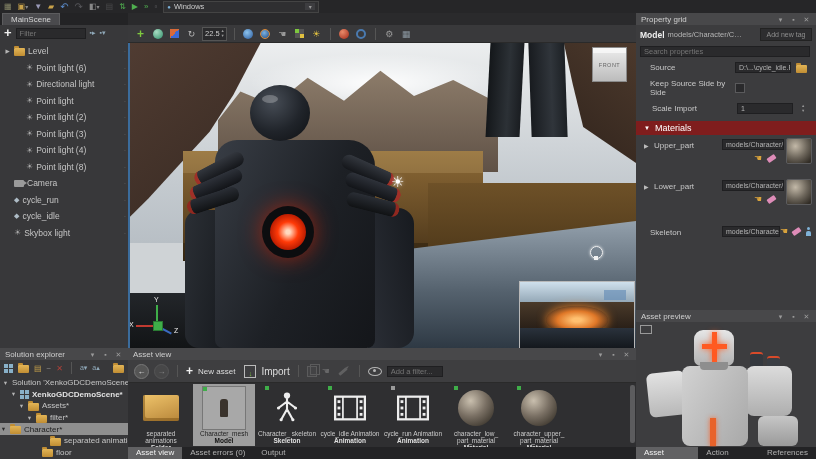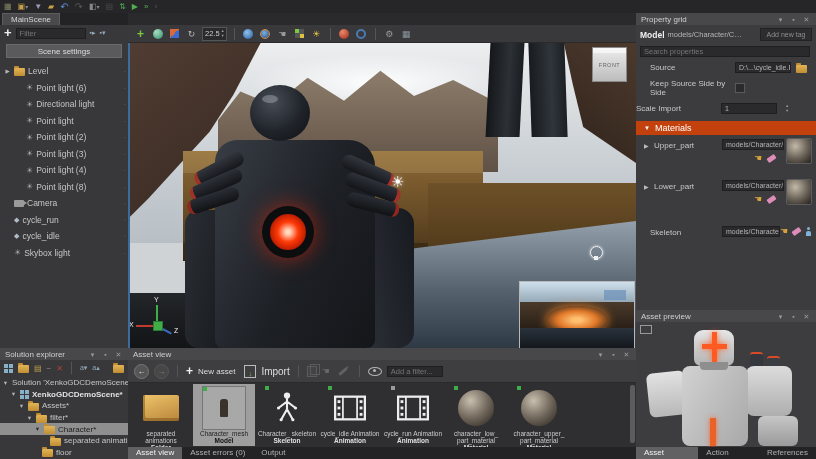--- a/index.html
+++ b/index.html
@@ -103,34 +103,38 @@
     <span class="tbi" style="color:#9a9ab8;">▼</span>
     <span class="tbi" style="color:#c8a24a;">▰</span>
     <span class="tbi" style="color:#5a8ac8;font-size:10px;">↶</span>
     <span class="tbi" style="color:#56565a;font-size:10px;">↷</span>
     <span class="tbi" style="color:#888;">◧<span style="color:#888;font-size:6px;">▾</span></span>
     <span class="tbi" style="color:#4c4c4e;">▤</span>
     <span class="tbi" style="color:#4fae4f;">⇅</span>
     <span class="tbi" style="color:#4fae4f;">▶</span>
     <span class="tbi" style="color:#4fae4f;">»</span>
     <span class="tbi" style="color:#6a6a6c;">▫</span>
+    <div class="combo">
+      <span style="color:#7ab0d8;font-size:6px;">●</span>
+      <span>Windows</span>
+      <span class="arrow">▾</span>
+    </div>
   </div>
 
   <div class="abs" style="left:0;top:13px;width:128px;height:12px;background:#232325;">
     <span class="tab" style="margin-left:2px;">MainScene</span>
   </div>
 
   <div class="abs panel" style="left:0;top:25px;width:128px;height:323px;background:#38383a;">
     <div style="display:flex;align-items:center;gap:4px;padding:2px 4px;">
       <span style="color:#f0f0f0;font-size:13px;font-weight:bold;line-height:12px;">+</span>
       <input class="tin" style="width: 70px;" placeholder="Filter">
       <span style="color:#8fa8b8;font-size:7px;">▪▸</span>
       <span style="color:#8fa8b8;font-size:7px;">▪▾</span>
     </div>
-    <div style="margin:3px 6px;height:12px;background:#5a5a5c;border:1px solid #6a6a6c;display:flex;align-items:center;justify-content:center;font-size:8px;color:#ddd;">Scene settings</div>
     <div style="padding-top:2px;">
       <div class="trow" style="padding-left:4px;">
         <span class="exp">▶</span>
         <span class="folder-ic"></span>
         <span>Level</span>
         <span class="marker">∙</span>
       </div>
       <div class="trow" style="padding-left:26px;">
         <span class="sun-ic">☀</span>
         <span>Point light (6)</span>
@@ -222,21 +226,21 @@
       <div class="srow" style="padding-left:18px;">
         <span class="exp">▼</span>
         <span class="folder-ic"></span>
         <span>Assets*</span>
       </div>
       <div class="srow" style="padding-left:26px;">
         <span class="exp">▼</span>
         <span class="folder-ic"></span>
         <span>filter*</span>
       </div>
-      <div class="srow sel" style="padding-left:34px;">
+      <div class="srow sel" style="">
         <span class="exp" style="color:#2a2a2a;">▼</span>
         <span class="folder-ic"></span>
         <span>Character*</span>
       </div>
       <div class="srow" style="padding-left:50px;">
         <span class="folder-ic"></span>
         <span>separated animations</span>
       </div>
       <div class="srow" style="padding-left:42px;">
         <span class="folder-ic"></span>
@@ -504,29 +508,29 @@
     </div>
     <div style="display:flex;align-items:center;padding:3px 6px 2px 14px;gap:3px;">
       <span style="font-size:8px;color:#c8c8c8;width:82px;">Source</span>
       <span class="vbox" style="width:56px;">D:\...\cycle_idle.FBX</span>
       <span class="folder-ic" style="margin-left:2px;"></span>
     </div>
     <div style="display:flex;align-items:center;padding:4px 6px 2px 14px;gap:3px;">
       <span style="font-size:8px;color:#c8c8c8;width:82px;">Keep Source Side by Side</span>
       <span class="chk"></span>
     </div>
-    <div style="display:flex;align-items:center;padding:4px 6px 2px 0;gap:3px;">
+    <div style="display:flex;align-items:center;padding:4px 6px 2px 16px;gap:3px;">
       <span style="font-size:8px;color:#c8c8c8;width:82px;">Scale Import</span>
       <span class="vbox" style="width:56px;">1</span>
       <span class="spin" style="margin-left:6px;">
           <span>▴</span>
           <span>▾</span>
         </span>
     </div>
-    <div style="margin-top:5px;height:14px;background:#c2410c;display:flex;align-items:center;gap:5px;padding:0 8px;">
+    <div style="margin-top:5px;height:14px;background:#7f1d1d;display:flex;align-items:center;gap:5px;padding:0 8px;">
       <span style="font-size:6px;color:#fff;">▼</span>
       <span style="font-size:9px;color:#fff;">Materials</span>
     </div>
 
     <div style="position:relative;height:37px;padding:4px 4px 0 8px;">
       <span style="position:absolute;left:8px;top:7px;font-size:6px;color:#bbb;">▶</span>
       <span style="position:absolute;left:18px;top:6px;font-size:8px;color:#c8c8c8;">Upper_part</span>
       <span class="vbox" style="position:absolute;left:86px;top:4px;width:62px;">models/Character/cha</span>
       <span style="position:absolute;left:118px;top:19px;display:flex;gap:5px;align-items:center;">
         <span class="hand-ic">☚</span>

